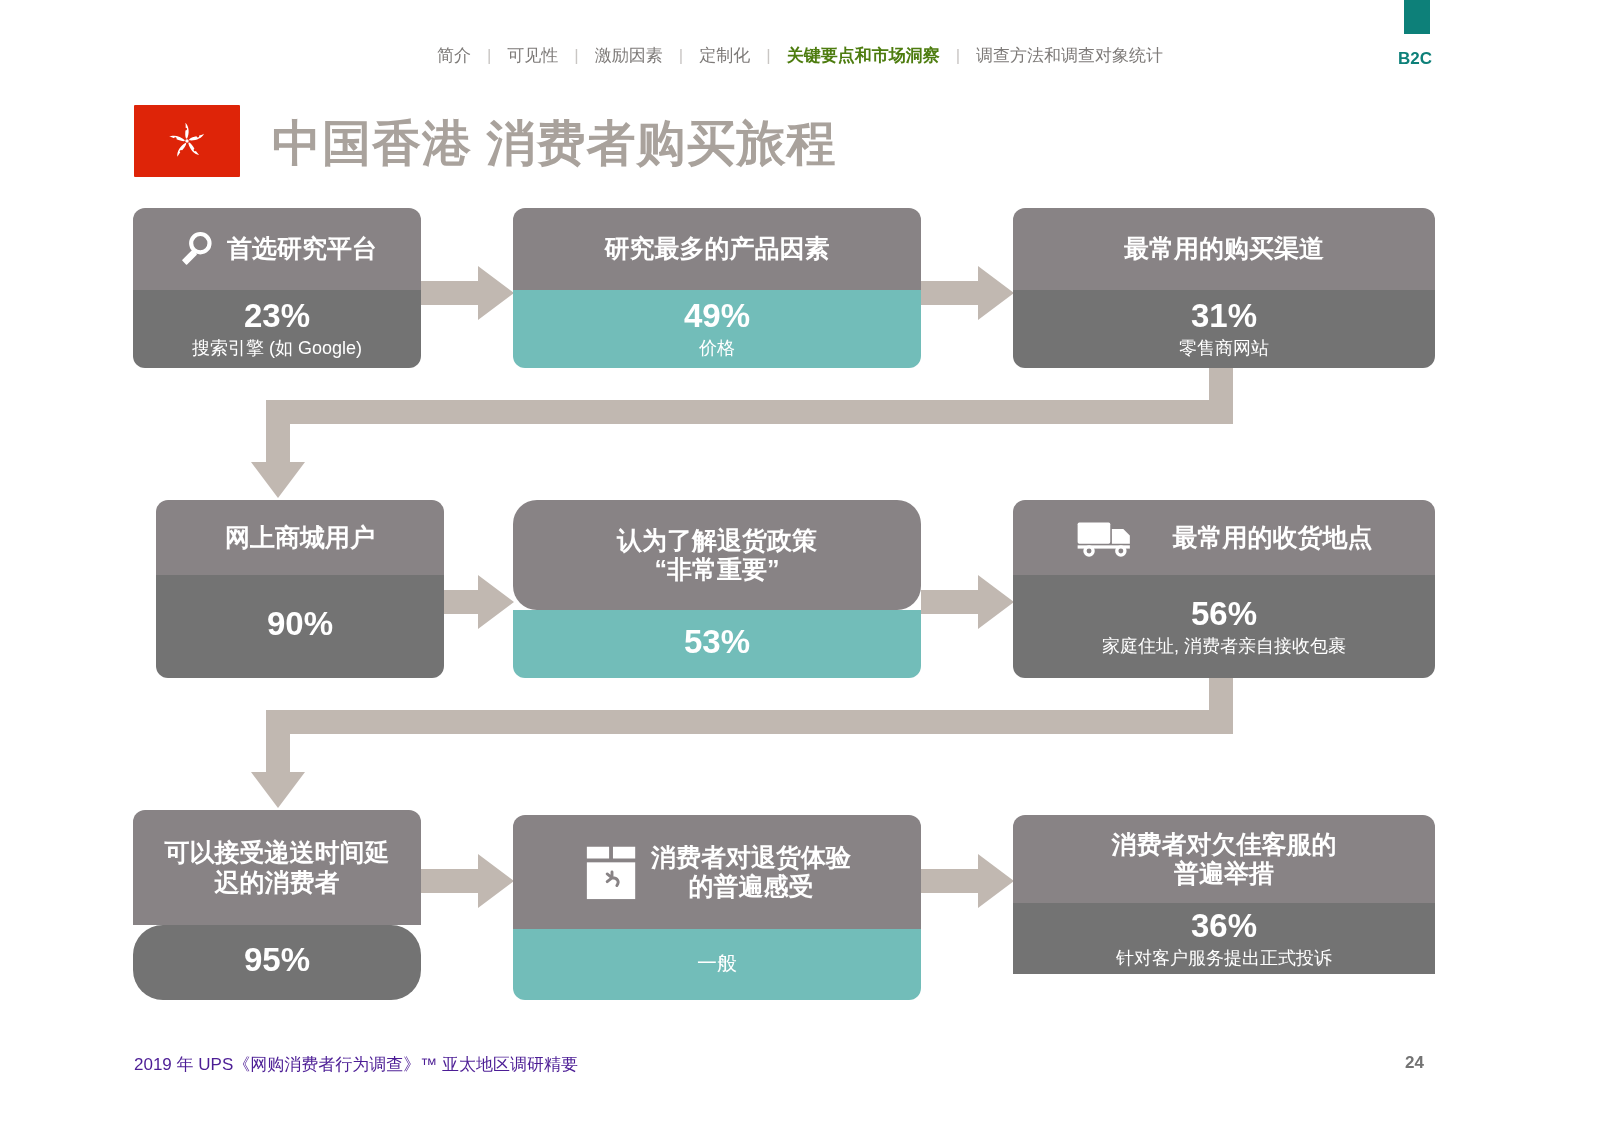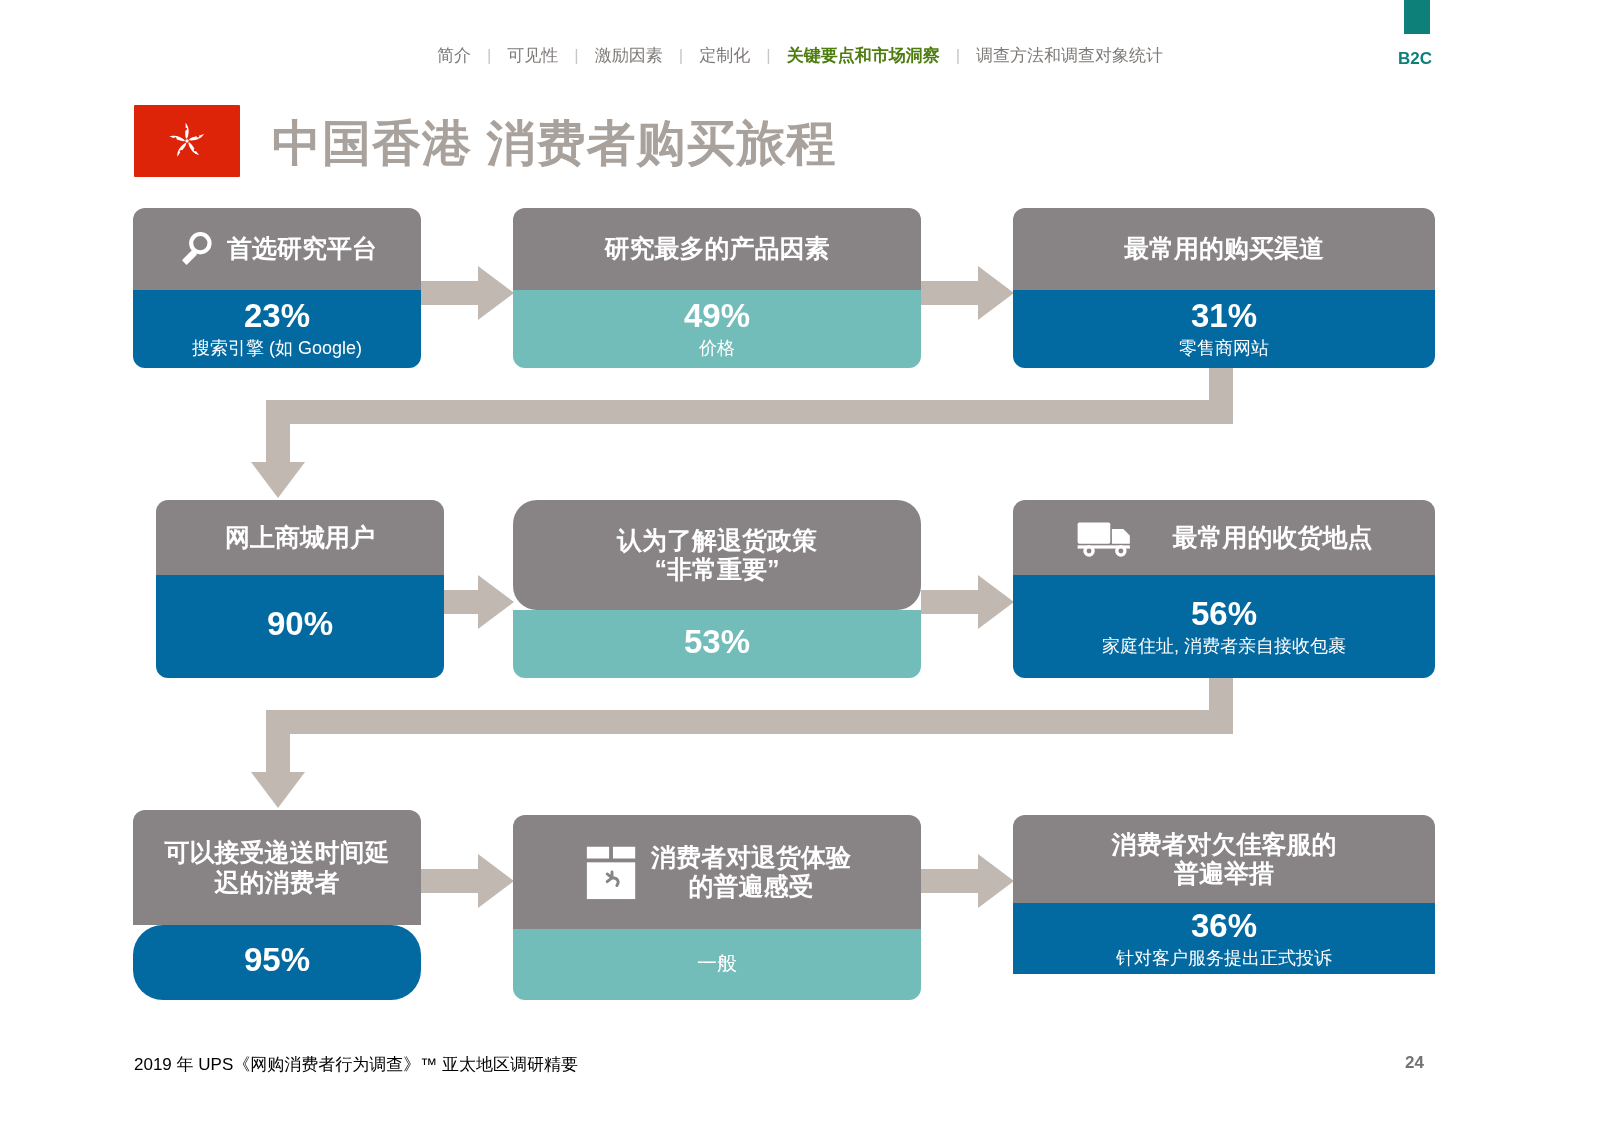--- a/index.html
+++ b/index.html
@@ -29,34 +29,34 @@
                 color:#a9a29c; letter-spacing:1px; white-space:nowrap;margin-top:7px; }
 
   
   .card { position:absolute; border-radius:12px; overflow:hidden; }
   .card-head { background:#888385; display:flex; align-items:center;
                justify-content:center; gap:10px; padding:0 4px; }
   .card-title { color:#ffffff; font-weight:bold; font-size:25px;
                 line-height:1.18; text-align:center; white-space:pre-line; }
   .card-body { display:flex; flex-direction:column; align-items:center;
                justify-content:center; }
-  .card-body.dark  { background:#0369a1; }
+  .card-body.dark  { background:#737373; }
   .card-body.light { background:#72bdb9; }
   .card-value { color:#ffffff; font-weight:bold; font-size:33px; line-height:1.1; }
   .card-value.small { font-size:20px; font-weight:normal; }
   .card-sub { color:#ffffff; font-size:18px; margin-top:4px; text-align:center;
               line-height:1.2; }
   .icon { flex:0 0 auto; display:flex; align-items:center; justify-content:center; }
 
   
   .conn { position:absolute; }
 
   
   .footer-left { position:absolute; left:134px; top:1053px; font-size:17px;
-                 color:#000000; white-space:nowrap; }
+                 color:#4c1d95; white-space:nowrap; }
   .footer-right { position:absolute; left:1405px; top:1053px; font-size:17px;
                   color:#737373; font-weight:bold; }
 </style>
 </head>
 <body>
 
 <div class="page">
 
   <div class="topnav">
     <span class="nav-item">简介</span>

